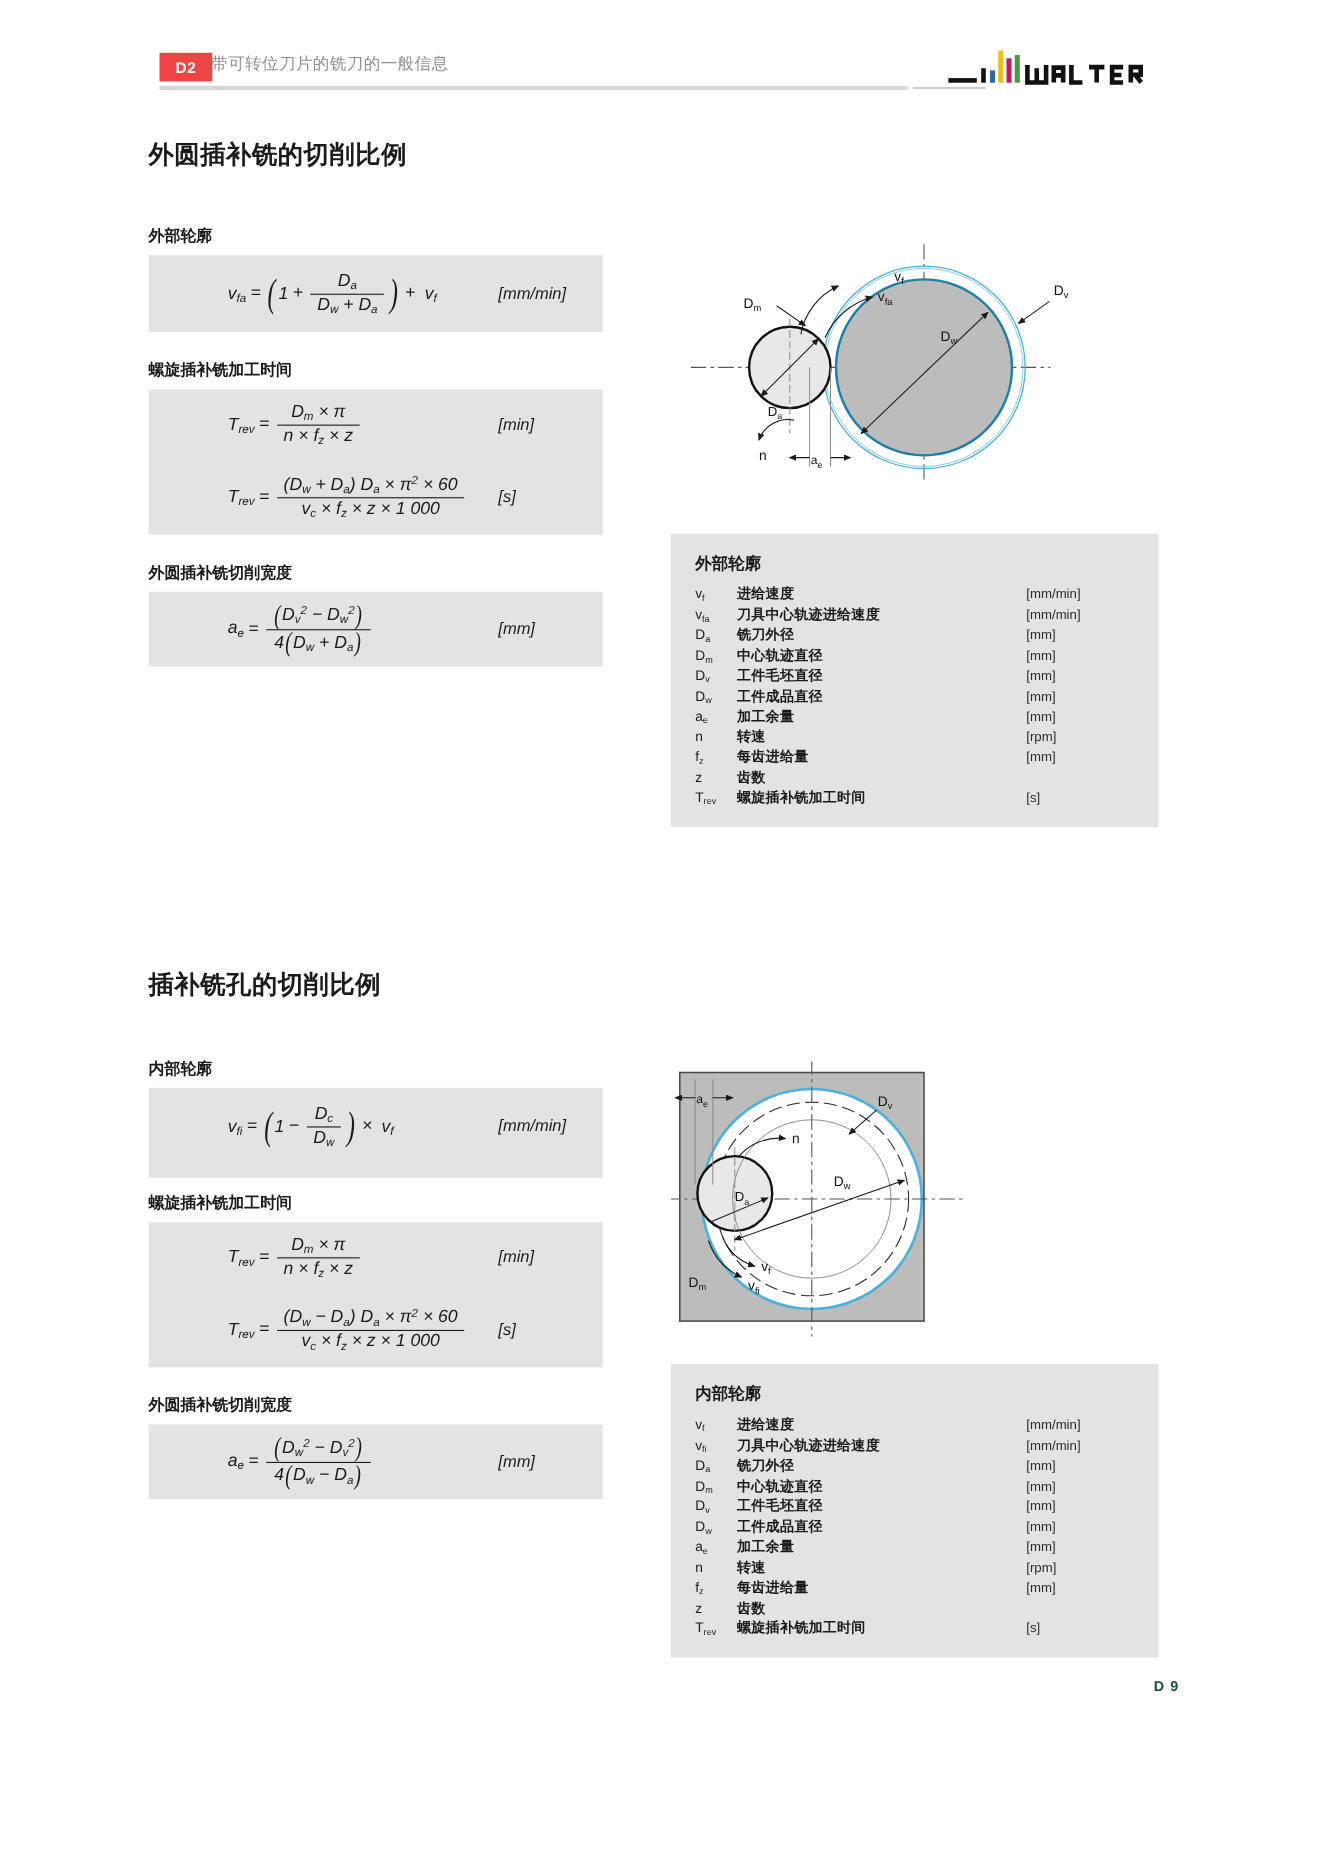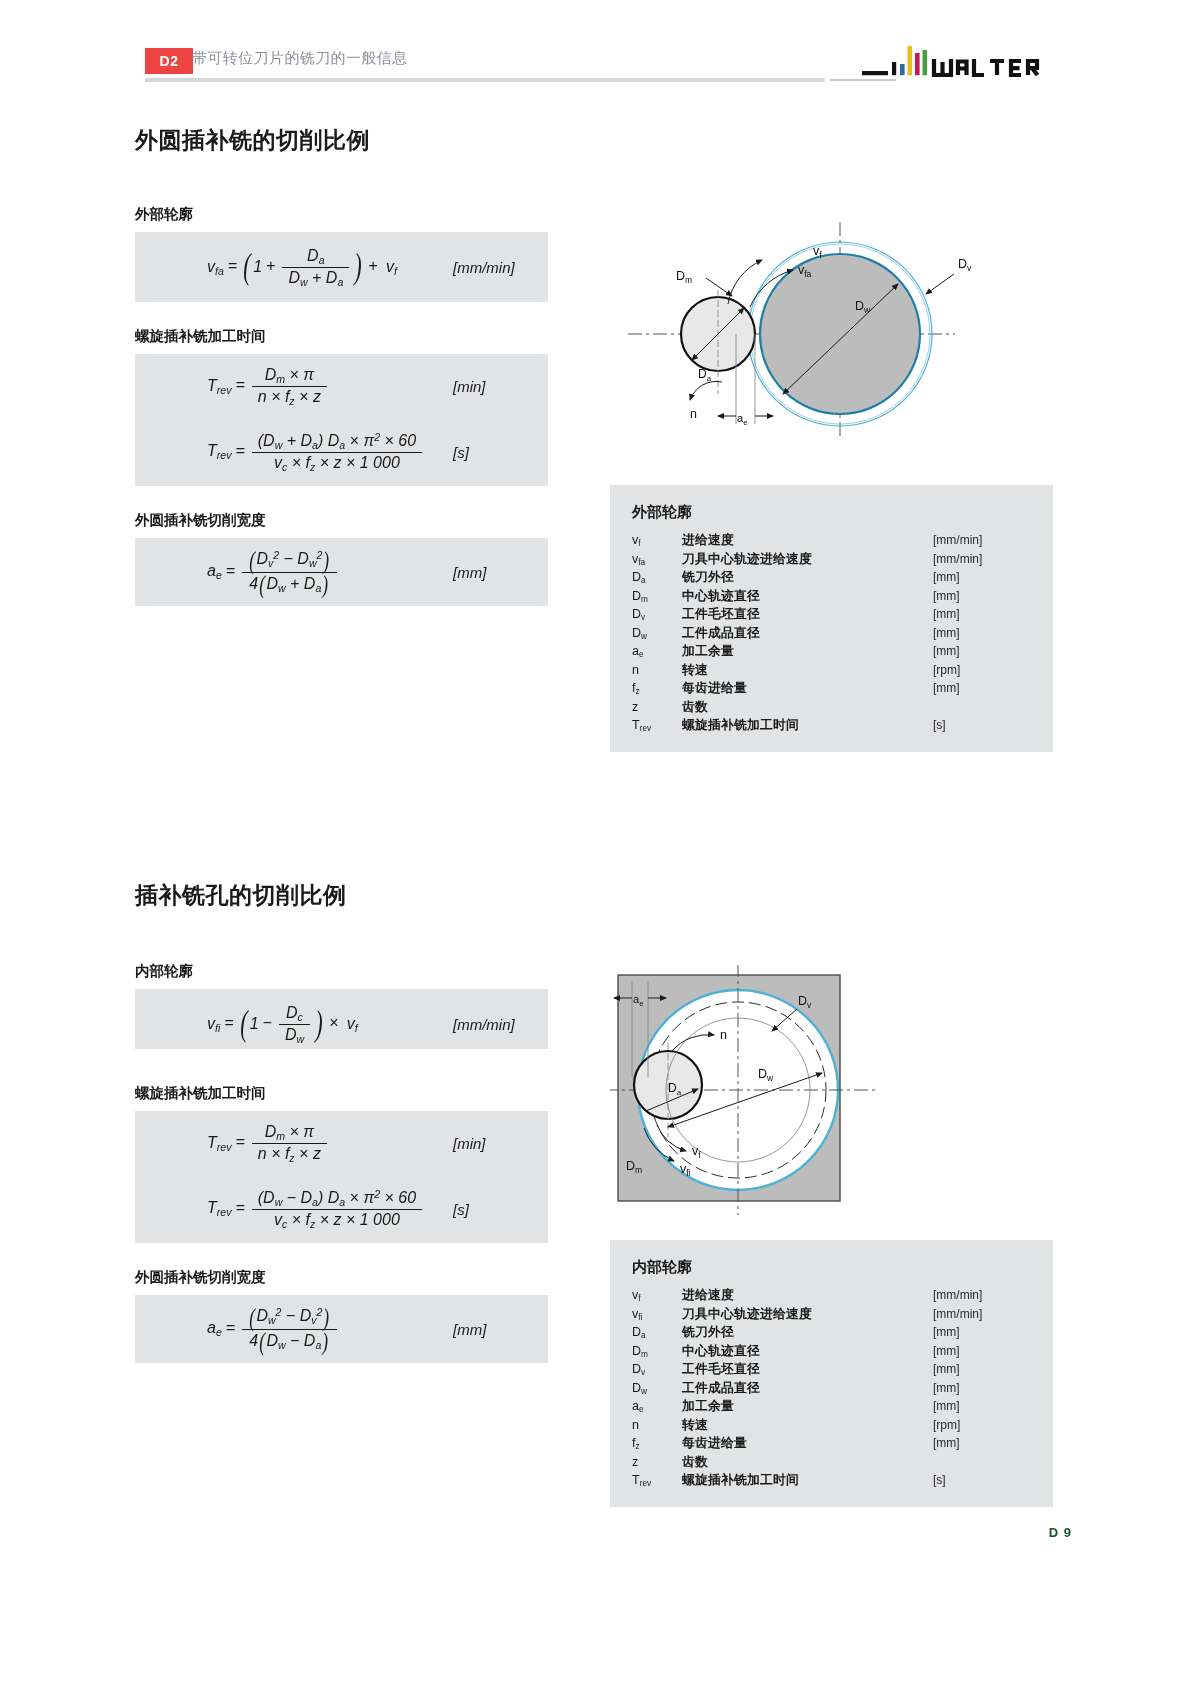--- a/index.html
+++ b/index.html
@@ -191,21 +191,20 @@
     width: 38px;
     margin-left: 22px;
     flex: 0 0 38px;
     font-size: 12.5px;
   }
   .ldesc {
     flex: 1 1 auto;
     font-weight: bold;
     font-size: 12.8px;
     letter-spacing: 0.2px;
-    margin-left: 12px;
   }
   .lunit {
     flex: 0 0 auto;
     width: 120px;
     font-size: 12px;
     color: #2a2a2a;
   }
 
   
   .diagram {
@@ -408,21 +407,21 @@
       <div class="lsym">T<span class="sub">rev</span></div>
       <div class="ldesc">螺旋插补铣加工时间</div>
       <div class="lunit">[s]</div>
     </div>
   </div>
 
   <div class="sec-title" style="top:880px">插补铣孔的切削比例</div>
 
   <div class="sub-title" style="top:962px">内部轮廓</div>
 
-  <div class="fbox" style="top:989px; height:60px">
+  <div class="fbox" style="top:989px; height:82px">
     <div class="frow" style="height:70px">
       <div class="feq var">
         v<span class="sub">fi</span><span class="op">=</span><span class="paren">(</span>1<span class="op">−</span><span class="frac"><span class="num">D<span class="sub">c</span></span><span class="den">D<span class="sub">w</span></span></span><span class="paren">)</span><span class="op">×</span> v<span class="sub">f</span>
       </div>
       <div class="funit">[mm/min]</div>
     </div>
   </div>
 
   <div class="sub-title" style="top:1084px">螺旋插补铣加工时间</div>
 

